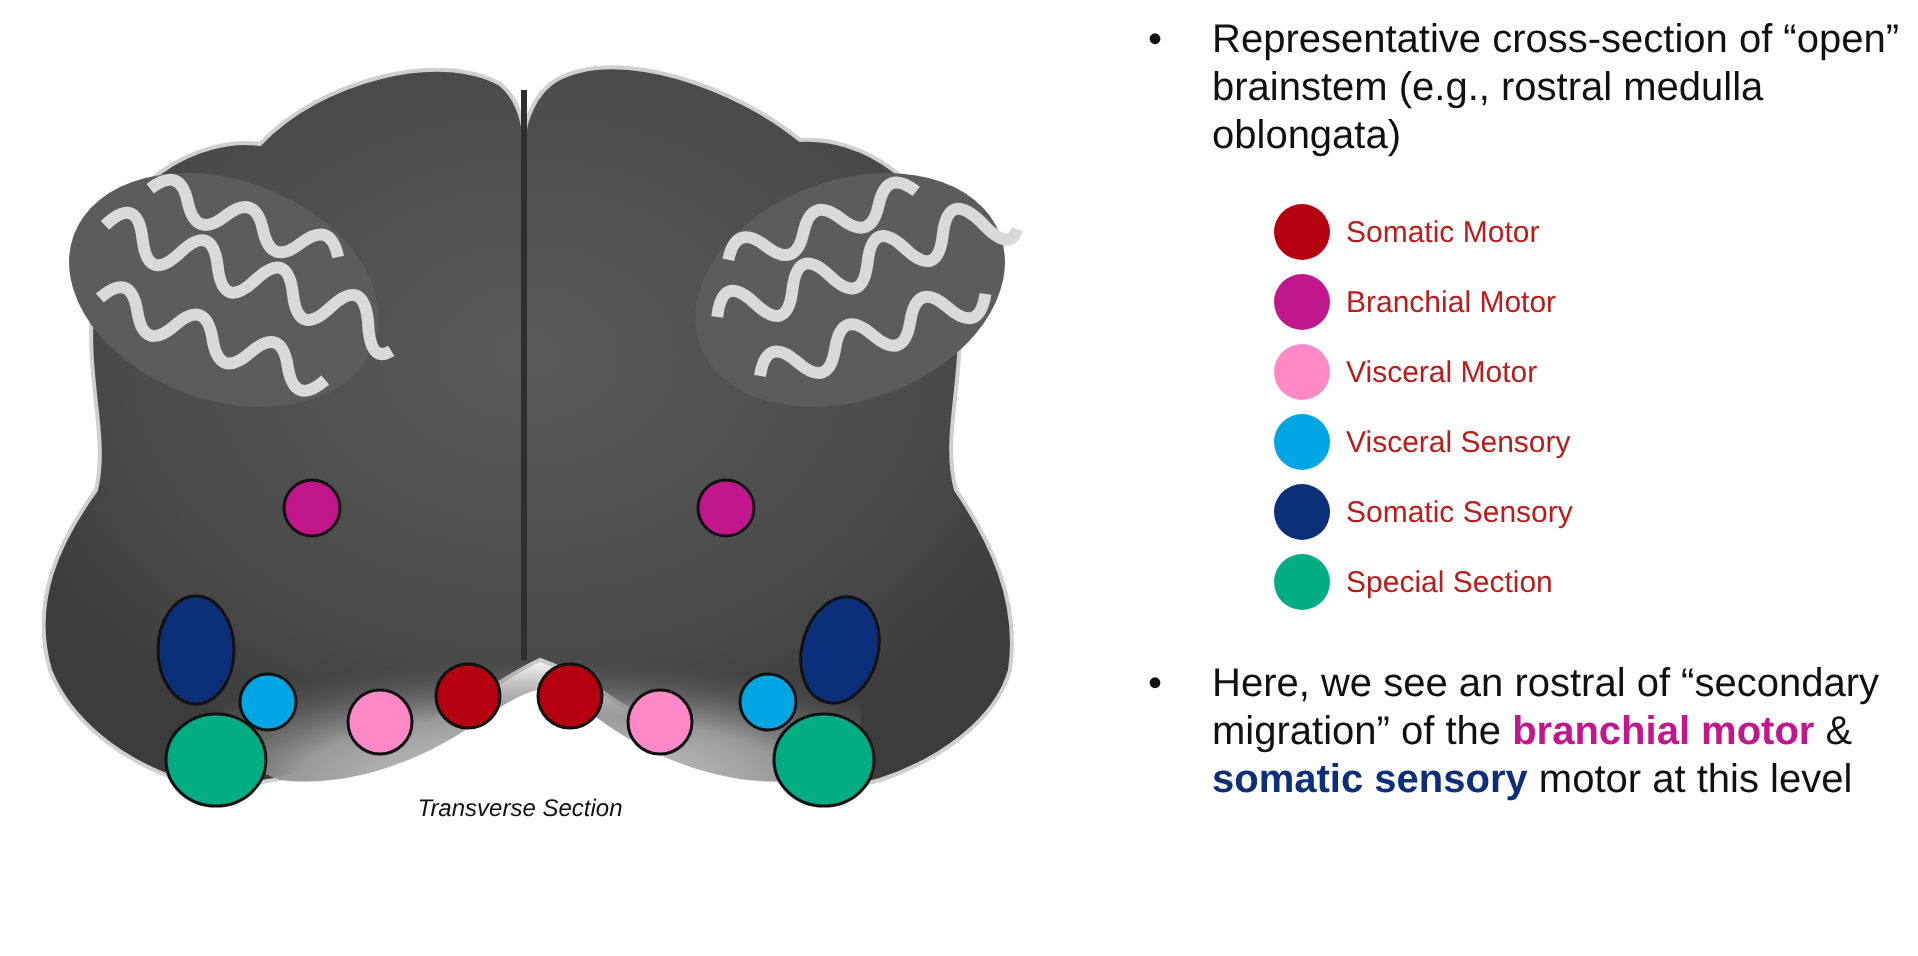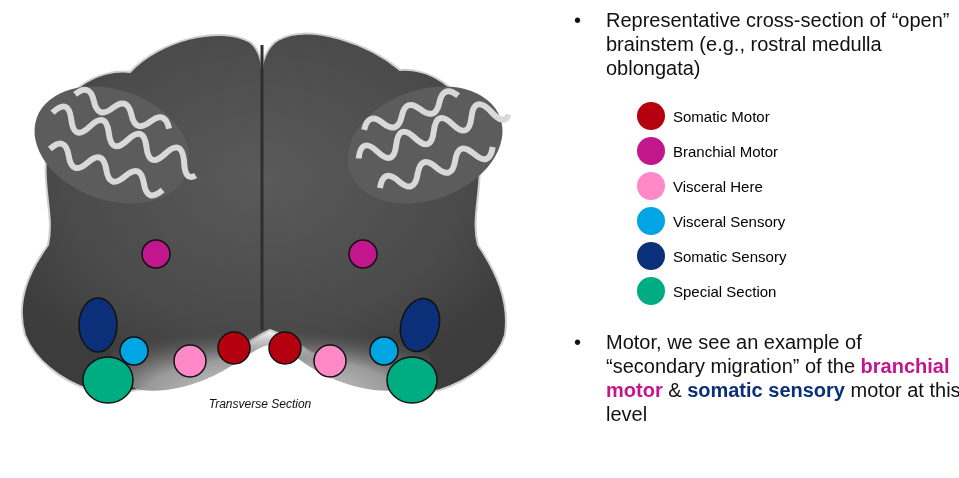--- a/index.html
+++ b/index.html
@@ -8,21 +8,21 @@
   .figure svg { position: absolute; left: 0; top: 0; }
   .caption { position: absolute; left: 190px; top: 397px; width: 140px; text-align: center; font-style: italic; font-size: 12px; color: #111; }
   .bullet { position: absolute; left: 574px; font-size: 20px; line-height: 24px; color: #111; }
   .bullet .dot { position: absolute; left: 0; top: 0; }
   .bullet .txt { position: absolute; left: 32px; top: 0; width: 360px; }
   .b1 { top: 8px; }
   .b2 { top: 330px; }
   .legend { position: absolute; left: 637px; top: 100px; }
   .legend-item { position: relative; height: 35px; }
   .legend-item .swatch { position: absolute; left: 0; top: 2px; width: 28px; height: 28px; border-radius: 50%; }
-  .legend-item .lbl { position: absolute; left: 36px; top: 8px; font-size: 15px; color: #000000; white-space: nowrap; }
+  .legend-item .lbl { position: absolute; left: 36px; top: 8px; font-size: 15px; color: #b91c1c; white-space: nowrap; }
   .hl-bm { color: #c1168c; font-weight: bold; }
   .hl-ss { color: #0b2f78; font-weight: bold; }
 </style>
 </head>
 <body>
 
 <div class="figure">
   <svg width="545" height="478" viewBox="0 0 545 478">
     <defs>
       <radialGradient id="tissue" cx="50%" cy="40%" r="60%">
@@ -87,32 +87,32 @@
     <div class="legend-item">
       <span class="swatch" style="background: rgb(181, 0, 15);"></span>
       <span class="lbl">Somatic Motor</span>
     </div>
     <div class="legend-item">
       <span class="swatch" style="background: rgb(193, 22, 140);"></span>
       <span class="lbl">Branchial Motor</span>
     </div>
     <div class="legend-item">
       <span class="swatch" style="background: rgb(255, 136, 198);"></span>
-      <span class="lbl">Visceral Here</span>
+      <span class="lbl">Visceral Motor</span>
     </div>
     <div class="legend-item">
       <span class="swatch" style="background: rgb(0, 165, 227);"></span>
       <span class="lbl">Visceral Sensory</span>
     </div>
     <div class="legend-item">
       <span class="swatch" style="background: rgb(11, 47, 120);"></span>
       <span class="lbl">Somatic Sensory</span>
     </div>
     <div class="legend-item">
       <span class="swatch" style="background: rgb(0, 173, 130);"></span>
       <span class="lbl">Special Section</span>
     </div>
   </div>
 
 <div class="bullet b2">
   <span class="dot">•</span>
-  <span class="txt"><span>Motor, we see an example of “secondary migration” of the </span><span class="hl-bm">branchial motor</span><span> &amp; </span><span class="hl-ss">somatic sensory</span><span> motor at this level</span></span>
+  <span class="txt"><span>Here, we see an rostral of “secondary migration” of the </span><span class="hl-bm">branchial motor</span><span> &amp; </span><span class="hl-ss">somatic sensory</span><span> motor at this level</span></span>
 </div>
 
 </body></html>

